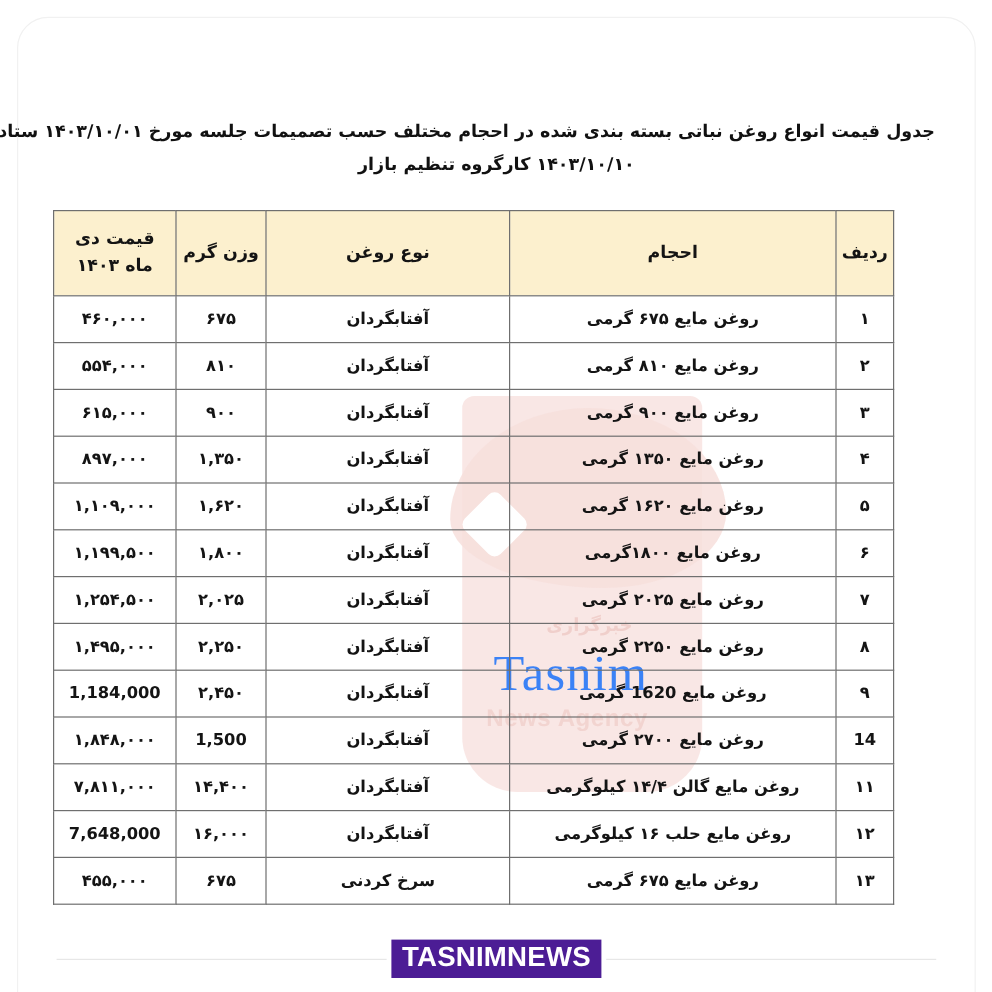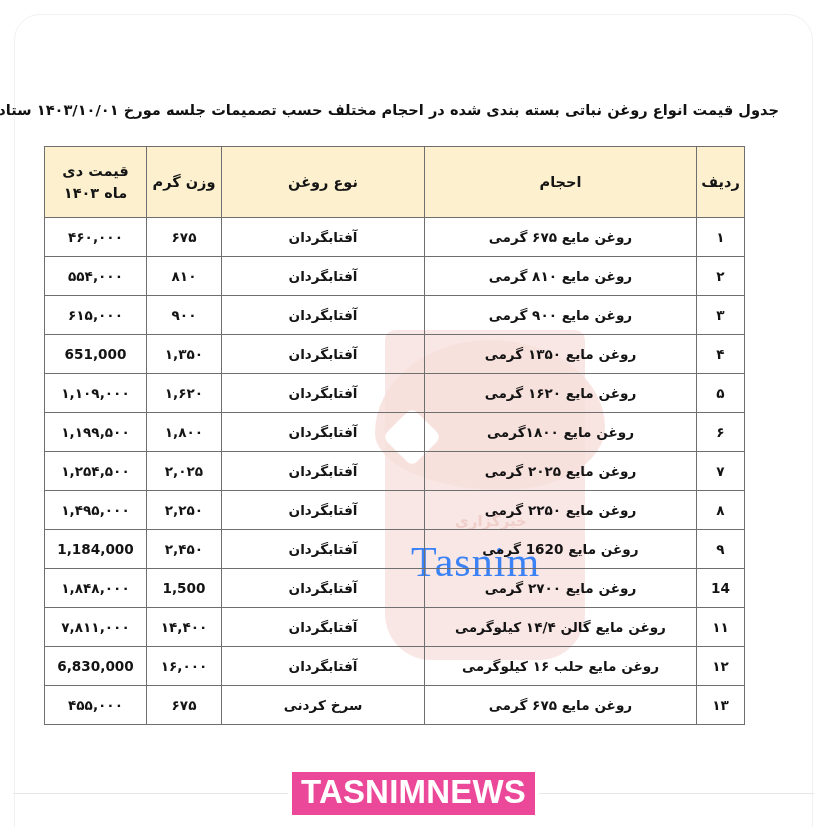--- a/index.html
+++ b/index.html
@@ -195,51 +195,53 @@
     align-items: center;
     justify-content: center;
     direction: ltr;
   }
   .footer-rule {
     height: 1px;
     background: #e7e7e7;
     flex: 0 0 275px;
   }
   .brand-badge {
-    background: #ec4899;
+    background: #4c1d95;
     color: #ffffff;
     font-family: "Liberation Sans", sans-serif;
     font-weight: 700;
-    font-size: 33px;
+    font-size: 23px;
     letter-spacing: .2px;
     padding: 2px 9px 4px 9px;
     line-height: 1.12;
     margin: 0 4px;
     white-space: nowrap;
   }
 </style>
 </head>
 <body>
 
 <div class="page-card"></div>
 
 <div class="watermark">
   <div class="wm-inner">
     <div class="wm-band"></div>
     <div class="wm-swoosh"></div>
     <div class="wm-diamond"></div>
     <div class="wm-text-top">خبرگزاری</div>
     <div class="wm-text-main">Tasnim</div>
+    <div class="wm-text-sub">News Agency</div>
   </div>
 </div>
 
 <div class="content">
 
   <div class="title-block">
     <div class="title-line">جدول قیمت انواع روغن نباتی بسته بندی شده در احجام مختلف حسب تصمیمات جلسه مورخ ۱۴۰۳/۱۰/۰۱ ستاد تنظیم بازار و</div>
+    <div class="title-line second">۱۴۰۳/۱۰/۱۰ کارگروه تنظیم بازار</div>
   </div>
 
   <div class="table-wrap">
     <table class="price-table">
       <colgroup>
         <col class="c-radif">
         <col class="c-ahjam">
         <col class="c-noe">
         <col class="c-vazn">
         <col class="c-gheymat">
@@ -273,21 +275,21 @@
             <td class="cell-ahjam">روغن مایع ۹۰۰ گرمی</td>
             <td class="cell-noe">آفتابگردان</td>
             <td class="cell-vazn">۹۰۰</td>
             <td class="cell-gheymat">۶۱۵,۰۰۰</td>
           </tr>
           <tr>
             <td class="cell-radif">۴</td>
             <td class="cell-ahjam">روغن مایع ۱۳۵۰ گرمی</td>
             <td class="cell-noe">آفتابگردان</td>
             <td class="cell-vazn">۱,۳۵۰</td>
-            <td class="cell-gheymat">651,000</td>
+            <td class="cell-gheymat">۸۹۷,۰۰۰</td>
           </tr>
           <tr>
             <td class="cell-radif">۵</td>
             <td class="cell-ahjam">روغن مایع ۱۶۲۰ گرمی</td>
             <td class="cell-noe">آفتابگردان</td>
             <td class="cell-vazn">۱,۶۲۰</td>
             <td class="cell-gheymat">۱,۱۰۹,۰۰۰</td>
           </tr>
           <tr>
             <td class="cell-radif">۶</td>
@@ -329,21 +331,21 @@
             <td class="cell-ahjam">روغن مایع گالن ۱۴/۴ کیلوگرمی</td>
             <td class="cell-noe">آفتابگردان</td>
             <td class="cell-vazn">۱۴,۴۰۰</td>
             <td class="cell-gheymat">۷,۸۱۱,۰۰۰</td>
           </tr>
           <tr>
             <td class="cell-radif">۱۲</td>
             <td class="cell-ahjam">روغن مایع حلب ۱۶ کیلوگرمی</td>
             <td class="cell-noe">آفتابگردان</td>
             <td class="cell-vazn">۱۶,۰۰۰</td>
-            <td class="cell-gheymat">6,830,000</td>
+            <td class="cell-gheymat">7,648,000</td>
           </tr>
           <tr>
             <td class="cell-radif">۱۳</td>
             <td class="cell-ahjam">روغن مایع ۶۷۵ گرمی</td>
             <td class="cell-noe">سرخ کردنی</td>
             <td class="cell-vazn">۶۷۵</td>
             <td class="cell-gheymat">۴۵۵,۰۰۰</td>
           </tr>
         </tbody>
     </table>

